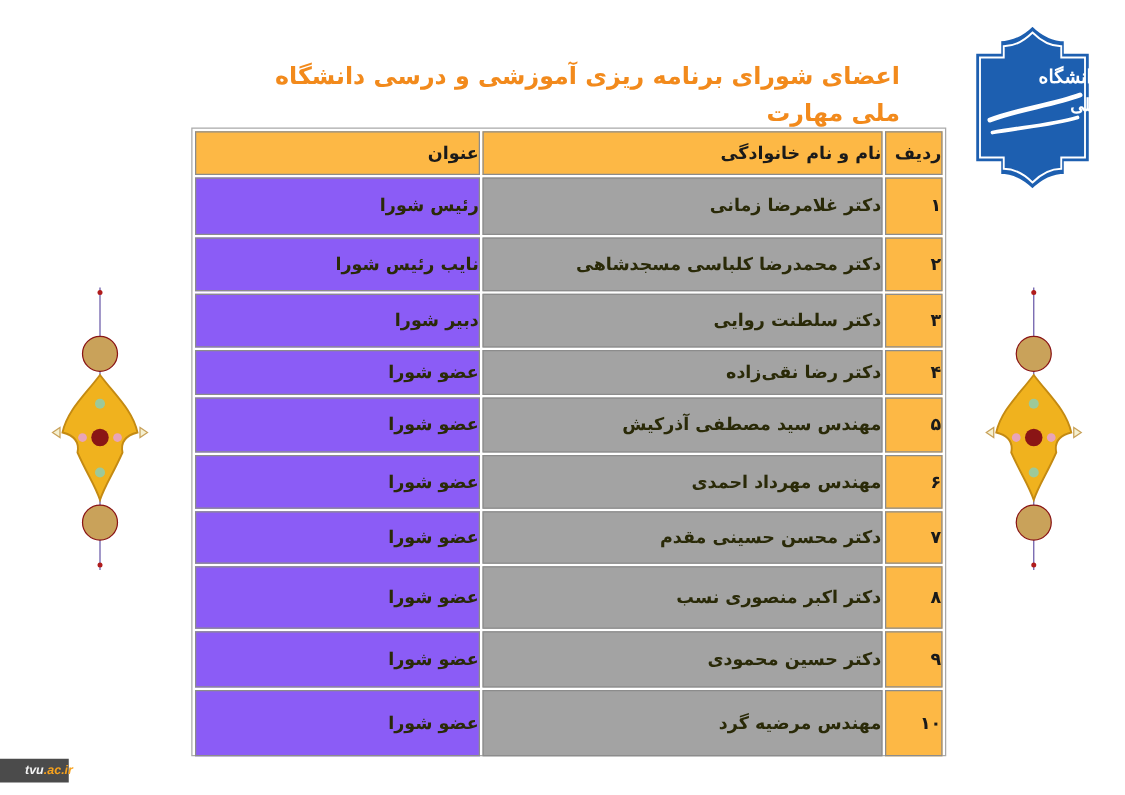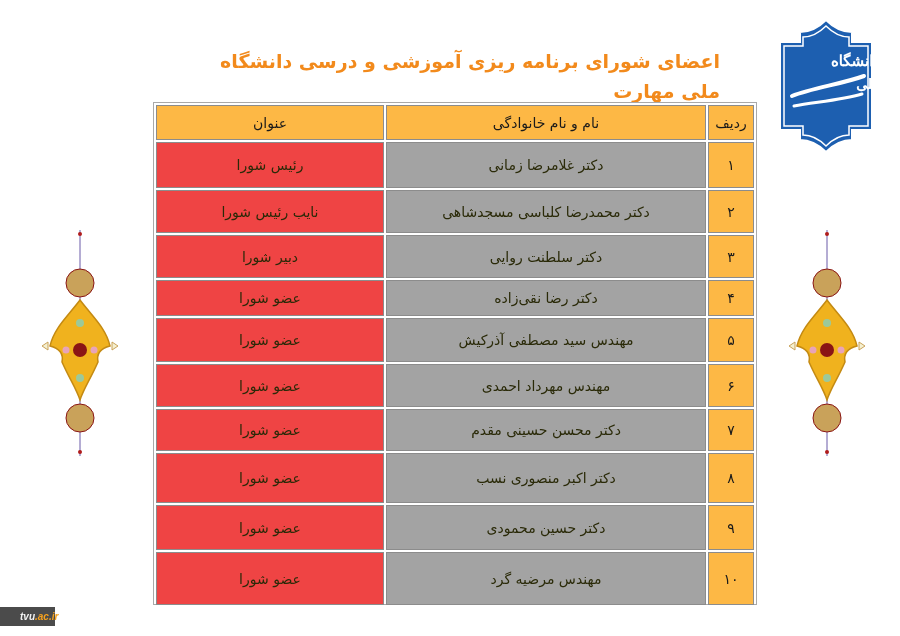--- a/index.html
+++ b/index.html
@@ -21,27 +21,27 @@
     .ornament { position: absolute; width: 80px; height: 230px; }
     .table-frame {
       position: absolute; left: 153px; top: 102px; width: 604px; height: 503px;
       border: 1px solid #a9a9a9; box-sizing: border-box; background: #fff;
     }
     table.members {
       position: absolute; left: 154px; top: 103px; width: 602px;
       border-collapse: separate; border-spacing: 2px; direction: rtl;
     }
     table.members td, table.members th {
-      border: 1px solid #8c8c8c; text-align: center; vertical-align: middle;
-      font-weight: normal; color: #2a2a08; padding: 0; font-size: 14px; direction: rtl;
+      border: 1px solid #8c8c8c; text-align: right; vertical-align: middle;
+      font-weight: bold; color: #2a2a08; padding: 0; font-size: 14px; direction: rtl;
     }
     table.members th { background: #fdb845; height: 33px; color: #1a1a1a; font-size: 14px; }
     table.members td.num { background: #fdb845; width: 44px; color: #1a1a1a; }
     table.members td.name { width: 318px; background: #a3a3a3; margin-left: 12px; }
-    table.members td.role { background: #ef4444; }
+    table.members td.role { background: #8b5cf6; }
     .watermark {
       position: absolute; left: 0; top: 607px; width: 55px; height: 19px; background: #4b4b4b;
       font-size: 10px; font-weight: bold; font-style: italic; line-height: 19px; padding-left: 20px; box-sizing: border-box;
       font-family: "Liberation Sans", sans-serif;
     }
     .wm-a { color: #f3f3f3; }
     .wm-b { color: #f7a21d; }
   </style>
 </head>
 <body>

